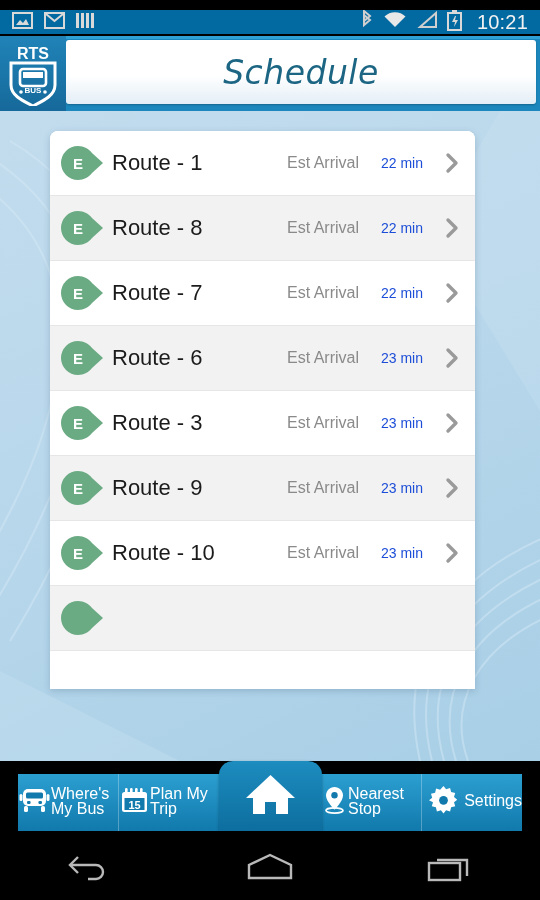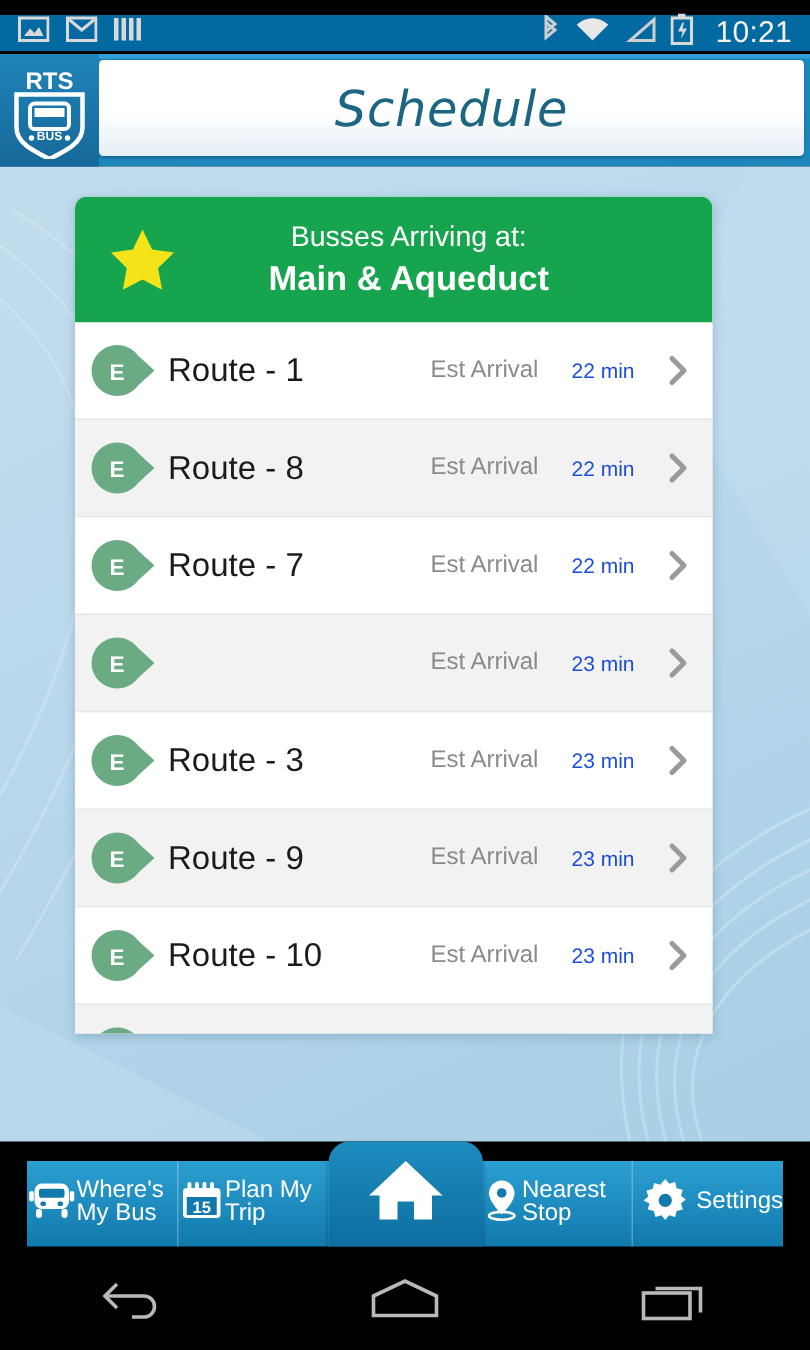--- a/index.html
+++ b/index.html
@@ -209,31 +209,20 @@
       </g>
       <g fill="#cde3f1" opacity=".55">
         <path d="M500 0 L540 0 L540 300 L430 120 Z"></path>
         <path d="M0 560 L180 650 L0 650 Z"></path>
       </g>
     </svg>
   </div>
 
   <div class="card">
 
-    <div class="card-header">
-      <div class="star">
-        <svg width="46" height="44" viewBox="0 0 46 44">
-          <path d="M23 2l6.4 13.4 14.6 2-10.6 10.3 2.6 14.5L23 35.4 9.9 42.2l2.6-14.5L2 17.4l14.6-2z" fill="#f5e31a"></path>
-        </svg>
-      </div>
-      <div class="hdr-txt">
-        <div class="hdr-line1">Busses Arriving at:</div>
-        <div class="hdr-line2">Main &amp; Aqueduct</div>
-      </div>
-    </div>
 
     <div id="rows">
         <div class="row odd">
           <span class="pin">
             <svg width="44" height="36" viewBox="0 0 44 36">
               <path d="M18 1a17 17 0 100 34c6 0 11-3 14-7l11-10-11-10C29 4 24 1 18 1z" fill="#6aab83"></path>
               <text x="18" y="24" text-anchor="middle" font-family="Liberation Sans, sans-serif" font-size="15" font-weight="bold" fill="#ffffff">E</text>
             </svg>
           </span>
           <span class="route">Route - 1</span>
@@ -283,20 +272,21 @@
             </span>
           </span>
         </div>
         <div class="row alt">
           <span class="pin">
             <svg width="44" height="36" viewBox="0 0 44 36">
               <path d="M18 1a17 17 0 100 34c6 0 11-3 14-7l11-10-11-10C29 4 24 1 18 1z" fill="#6aab83"></path>
               <text x="18" y="24" text-anchor="middle" font-family="Liberation Sans, sans-serif" font-size="15" font-weight="bold" fill="#ffffff">E</text>
             </svg>
           </span>
+          <span class="route">Route - 6</span>
           <span class="right">
             <span class="est">Est Arrival</span>
             <span class="min">23 min</span>
             <span class="chev">
               <svg width="15" height="22" viewBox="0 0 15 22">
                 <path d="M3 3 L11 11 L3 19" fill="none" stroke="#9a9a9a" stroke-width="3.4" stroke-linecap="round" stroke-linejoin="round"></path>
               </svg>
             </span>
           </span>
         </div>

